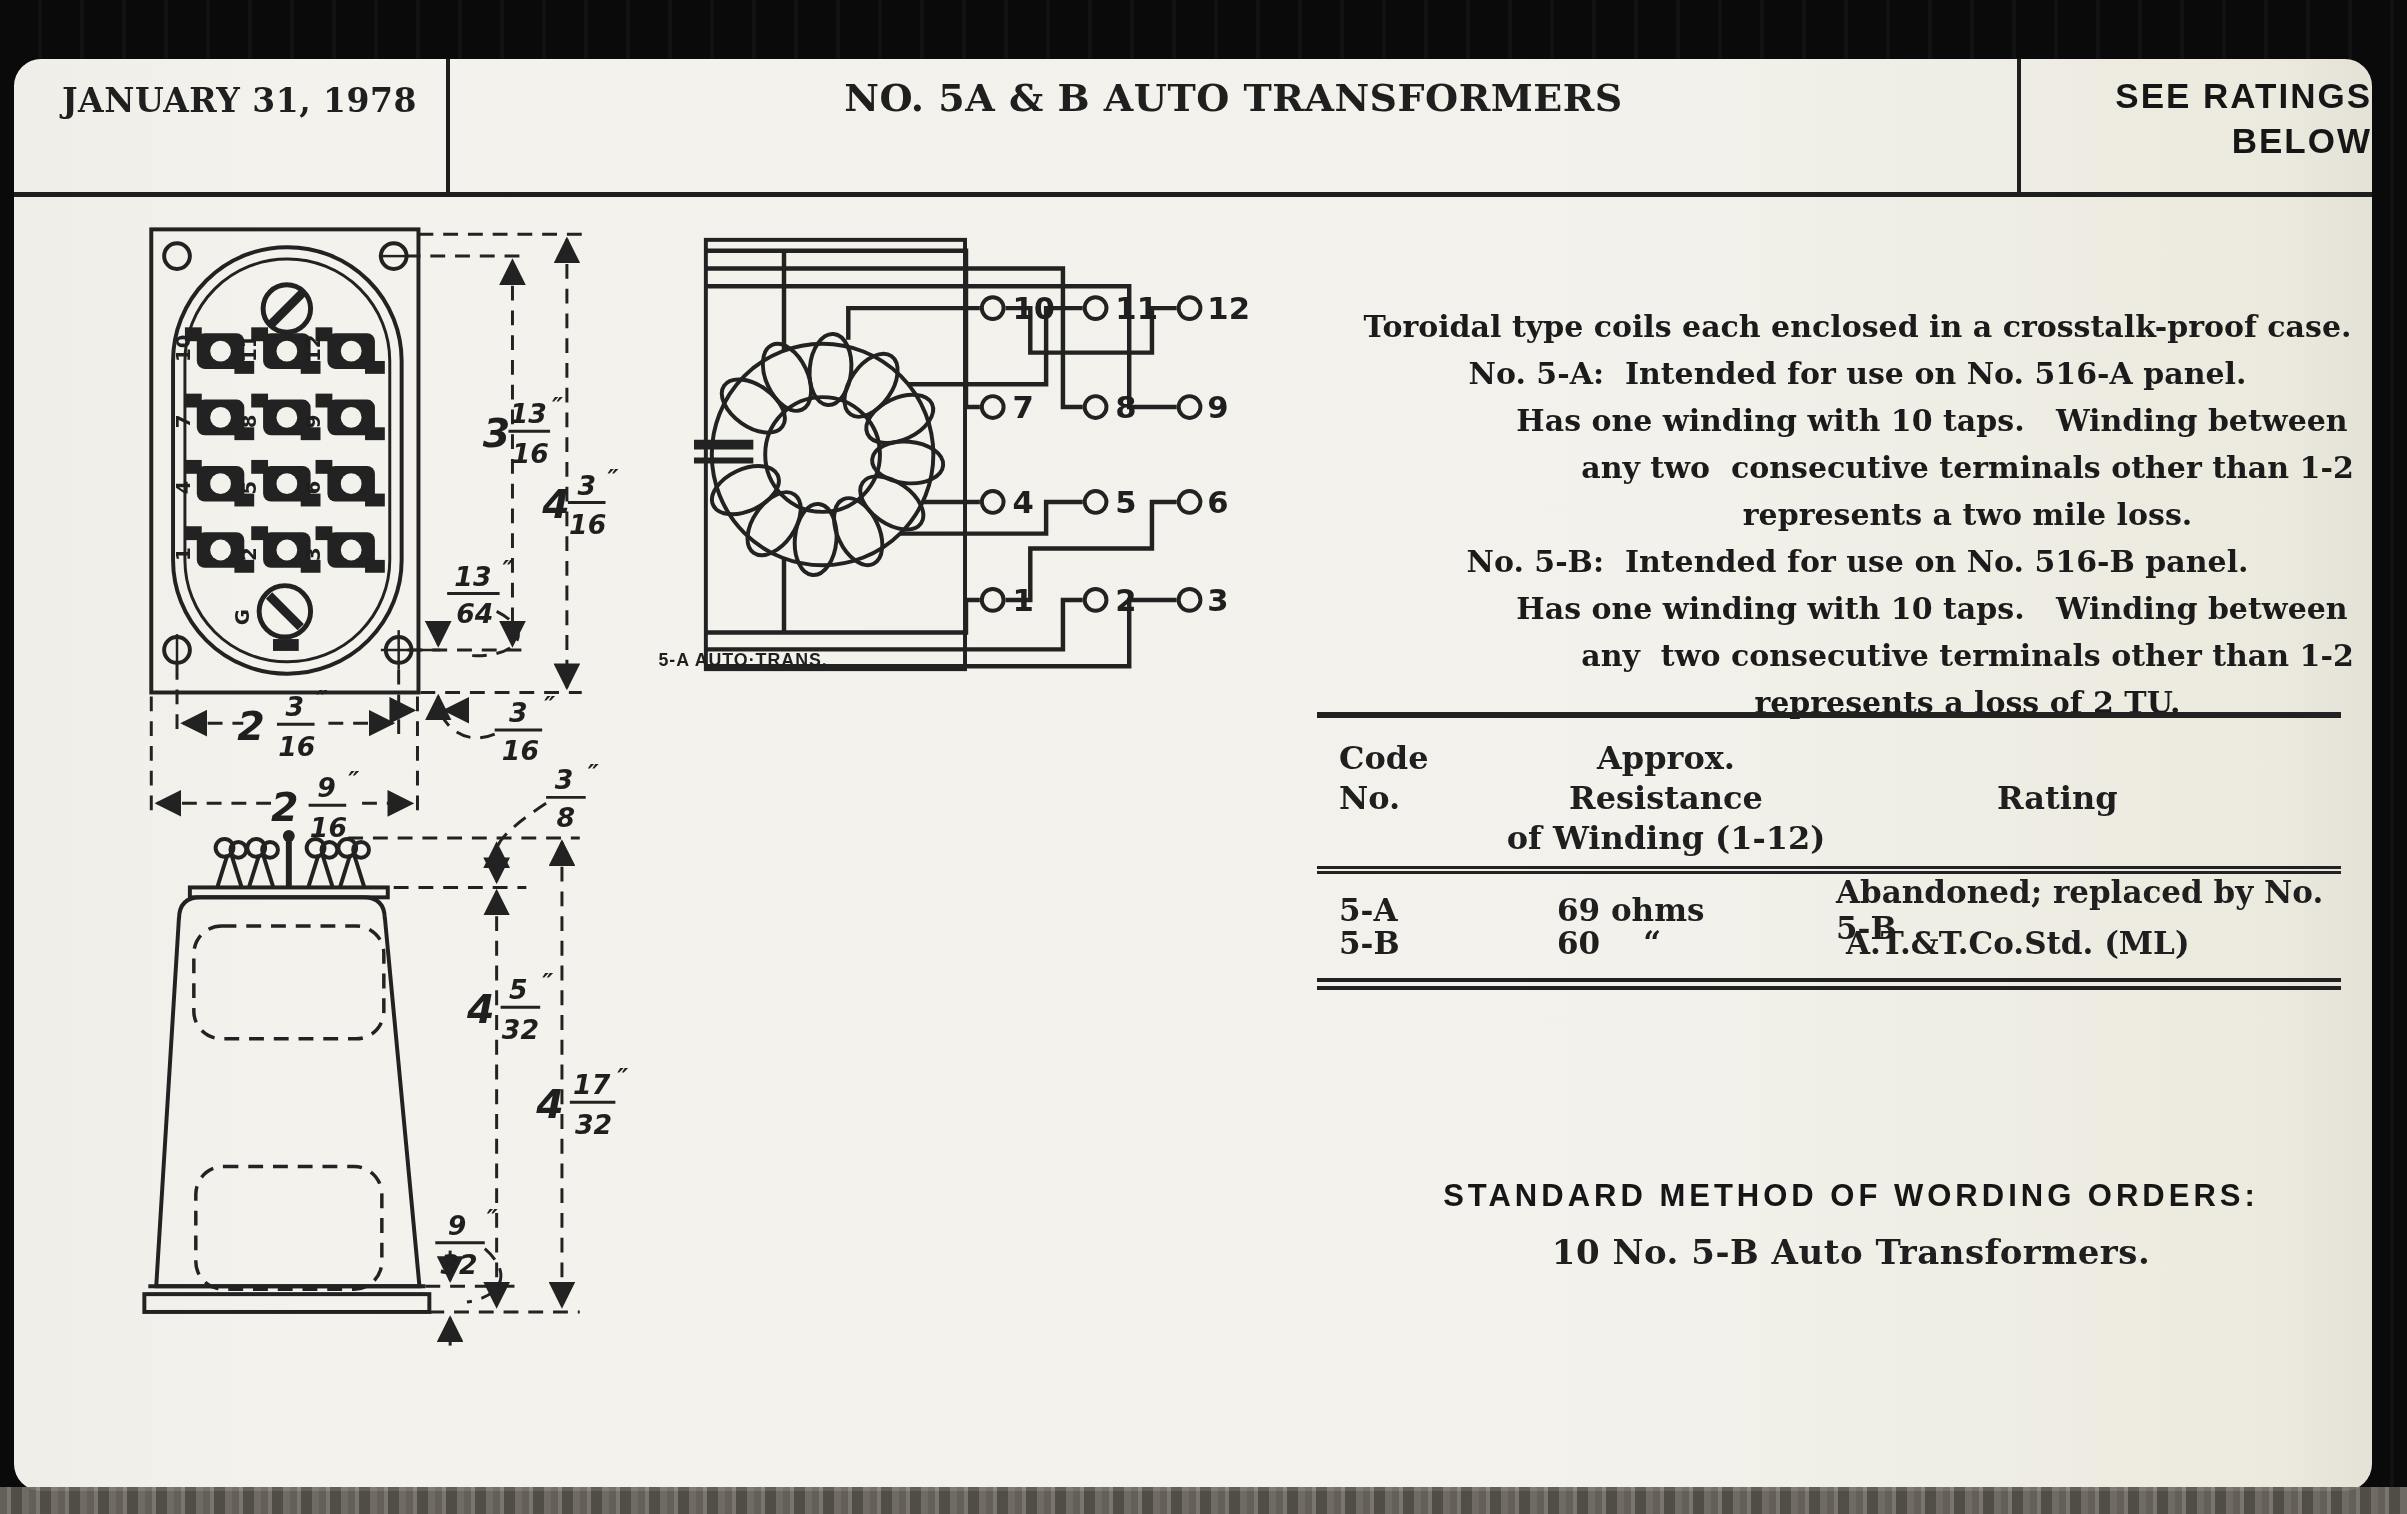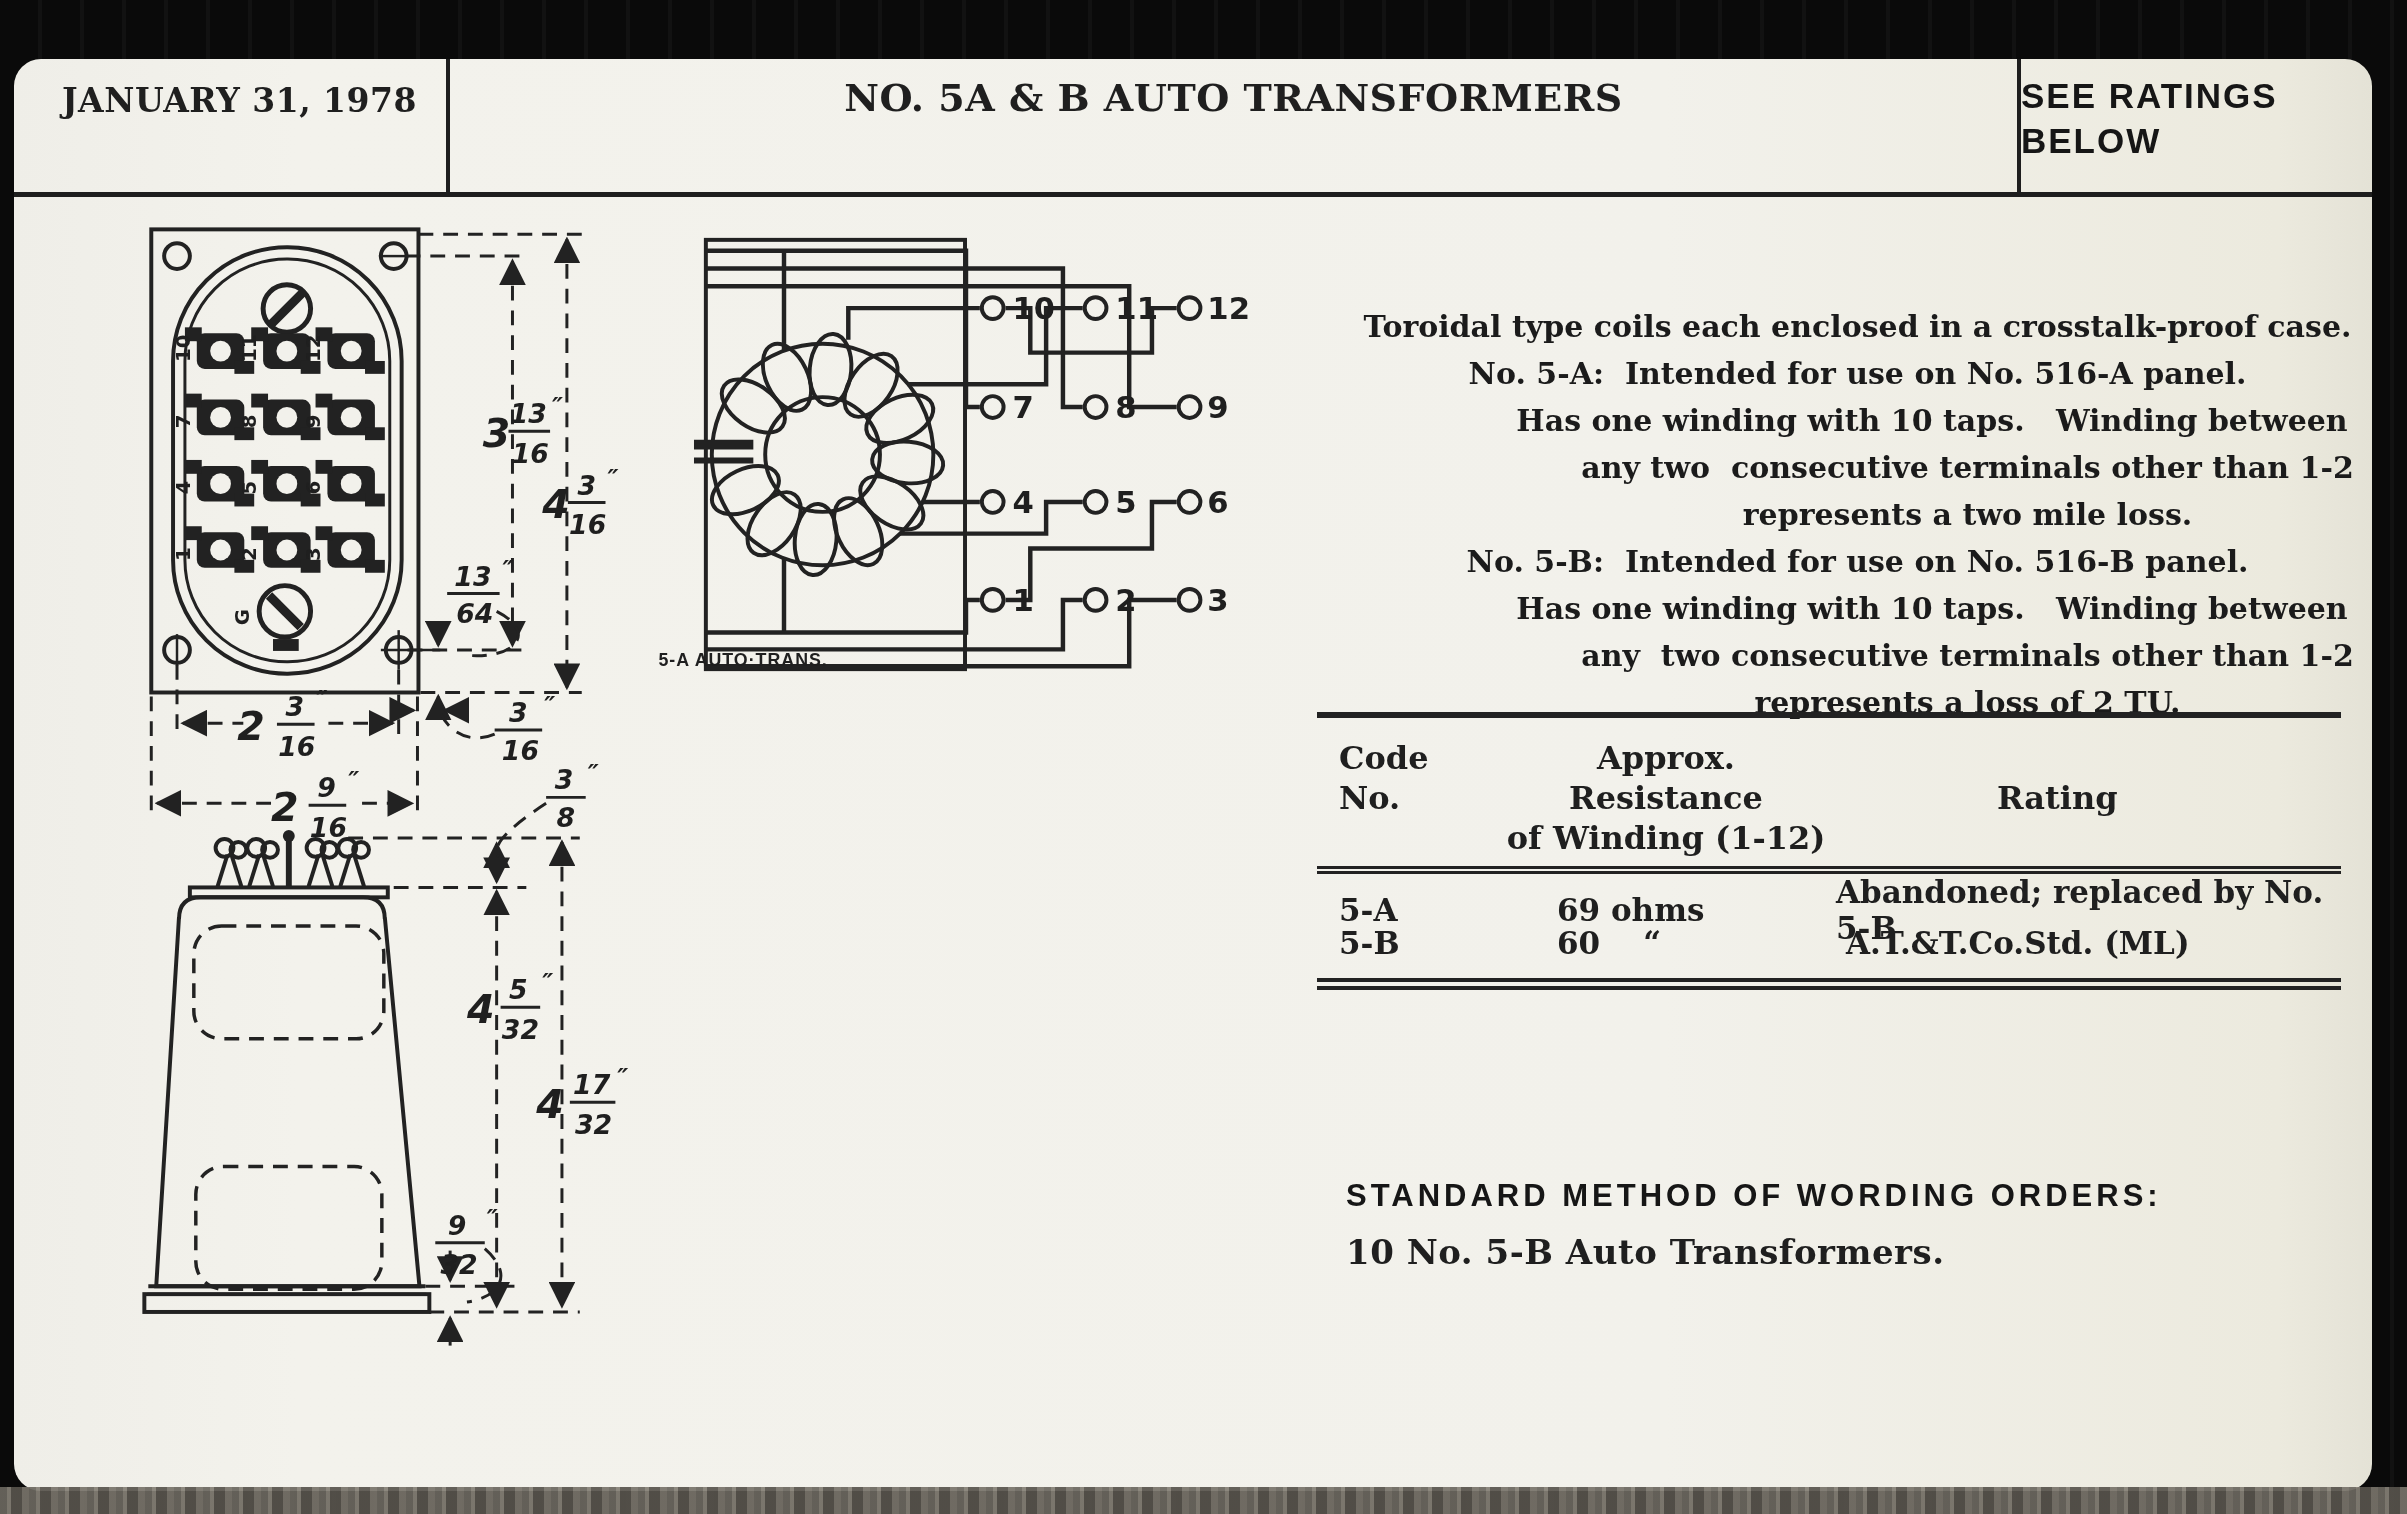--- a/index.html
+++ b/index.html
@@ -20,41 +20,41 @@
     background:repeating-linear-gradient(90deg,#6b675f 0 7px,#847f75 7px 11px,#57534c 11px 22px,#78736a 22px 29px);
     opacity:.92;
   }
   
   .hdr-rule{position:absolute;left:0;top:133px;width:100%;height:5px;background:#1e1e1e;}
   .hdr-vline{position:absolute;left:432px;top:0;width:4px;height:133px;background:#1e1e1e;}
   .hdr-date{position:absolute;left:48px;top:22px;font:bold 33px "DejaVu Serif",serif;letter-spacing:0.5px;}
   .hdr-title{position:absolute;left:436px;width:1567px;top:16px;text-align:center;
     font:bold 38px "DejaVu Serif",serif;letter-spacing:0.5px;}
   .ratings-box{position:absolute;left:2003px;top:0;width:355px;height:133px;border-left:4px solid #1e1e1e;
-    text-align:left;padding-top:14px;box-sizing:border-box;}
+    text-align:right;padding-top:14px;box-sizing:border-box;}
   .ratings-box div{font:bold 35px "Liberation Sans",sans-serif;letter-spacing:2px;line-height:45px;color:#161616;}
   
   .desc{position:absolute;left:1309px;top:244px;width:1069px;}
   .dline{font:bold 30px "DejaVu Serif",serif;line-height:47px;white-space:pre-wrap;color:#1b1b1b;text-align:center;}
   .ind1{padding-left:149px;}
   .ind2{padding-left:220px;}
   
   .rtable{position:absolute;left:1303px;top:653px;width:1024px;border-top:6px solid #222;}
   .thead{display:grid;grid-template-columns:149px 368px auto;padding:20px 0 8px 0;border-bottom:8px double #222;}
   .thead .c{font:bold 32px "DejaVu Serif",serif;line-height:40px;}
   .c1{padding-left:22px;}
   .c2{padding-left:32px;text-align:center;}
   .c3{padding-left:163px;}
   .trow{display:grid;grid-template-columns:149px 368px auto;height:46px;align-items:center;}
   .trow:first-of-type{margin-top:10px;}
   .trow .t{font:bold 31px "DejaVu Serif",serif;white-space:pre-wrap;}
   .it{font-style:italic;}
   .tbot{border-bottom:12px double #222;height:12px;}
   
-  .orders{position:absolute;left:1332px;top:1119px;width:1010px;}
+  .orders{position:absolute;left:1332px;top:1119px;width:1010px;text-align:center;}
   .orders-h{font:bold 31px "Liberation Sans",sans-serif;letter-spacing:4px;color:#161616;}
   .orders-x{font:bold 34px "DejaVu Serif",serif;margin-top:18px;letter-spacing:0.5px;}
   
   svg{position:absolute;}
   .ink{stroke:#222;fill:none;}
   .dash{stroke-dasharray:15 10;}
   text{fill:#1f1f1f;}
   .dimw{font:italic bold 40px "DejaVu Sans",sans-serif;}
   .dimf{font:italic bold 27px "DejaVu Sans",sans-serif;text-anchor:middle;}
   .dimi{font:italic bold 25px "DejaVu Sans",sans-serif;}

